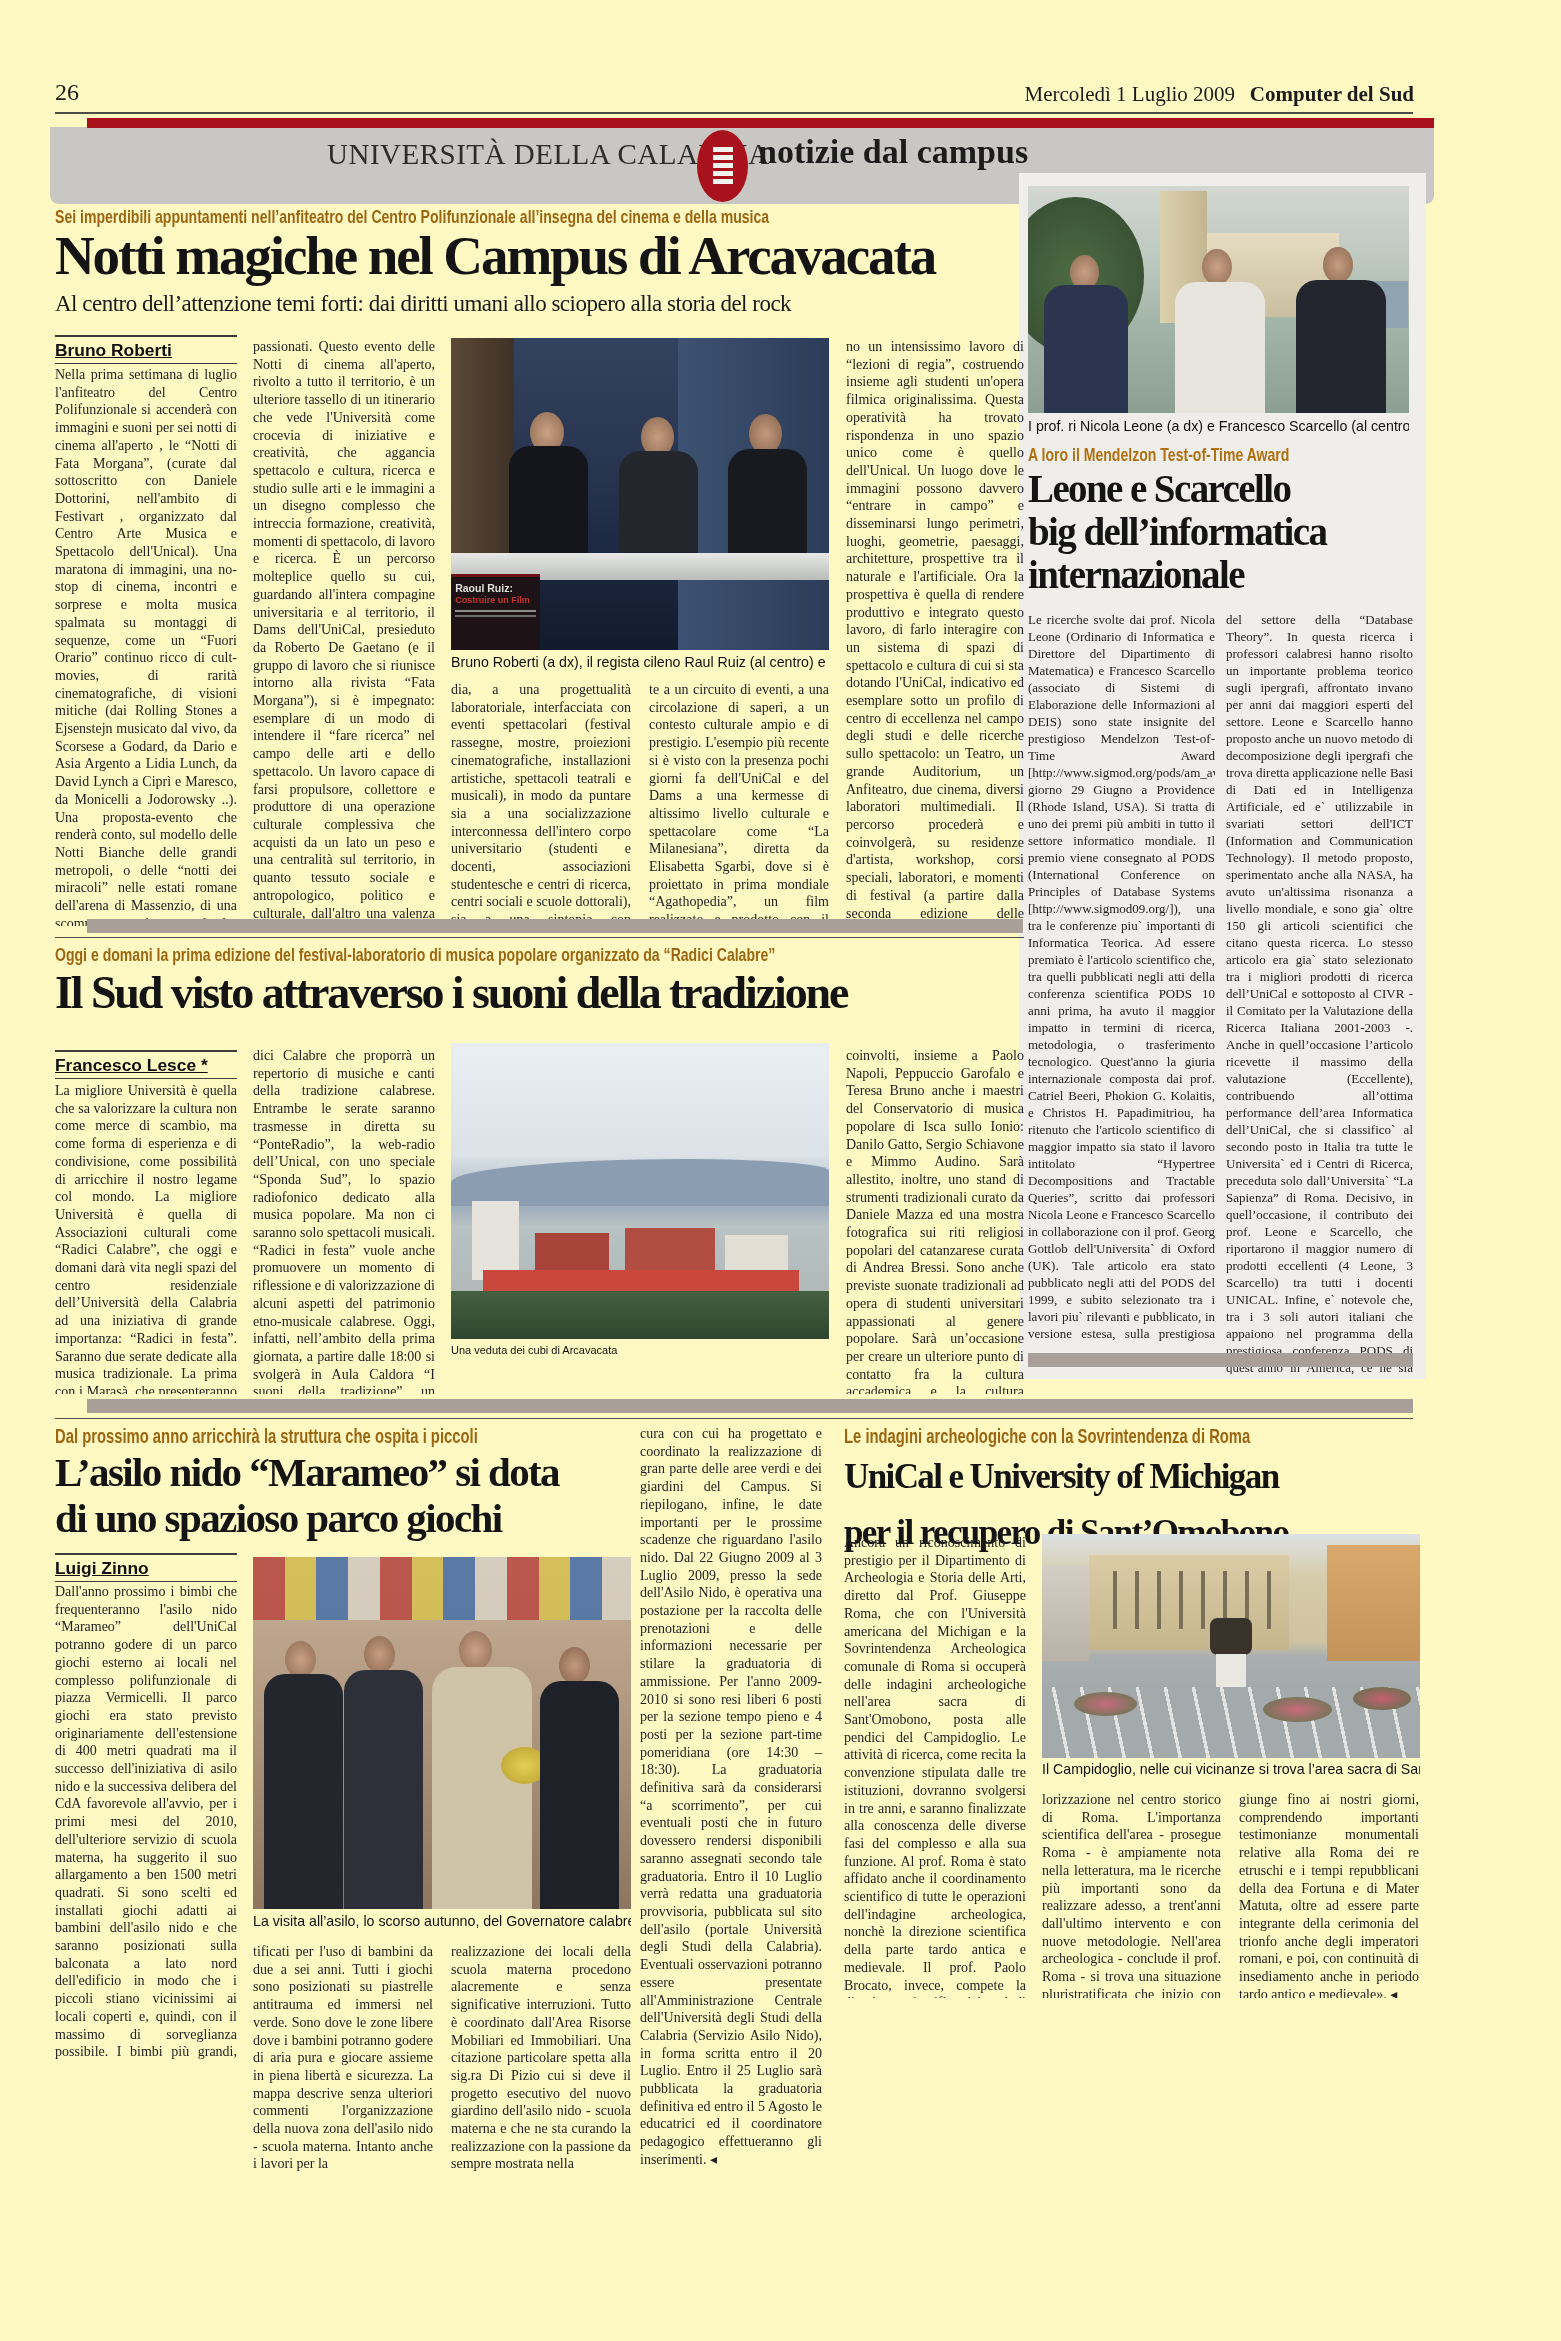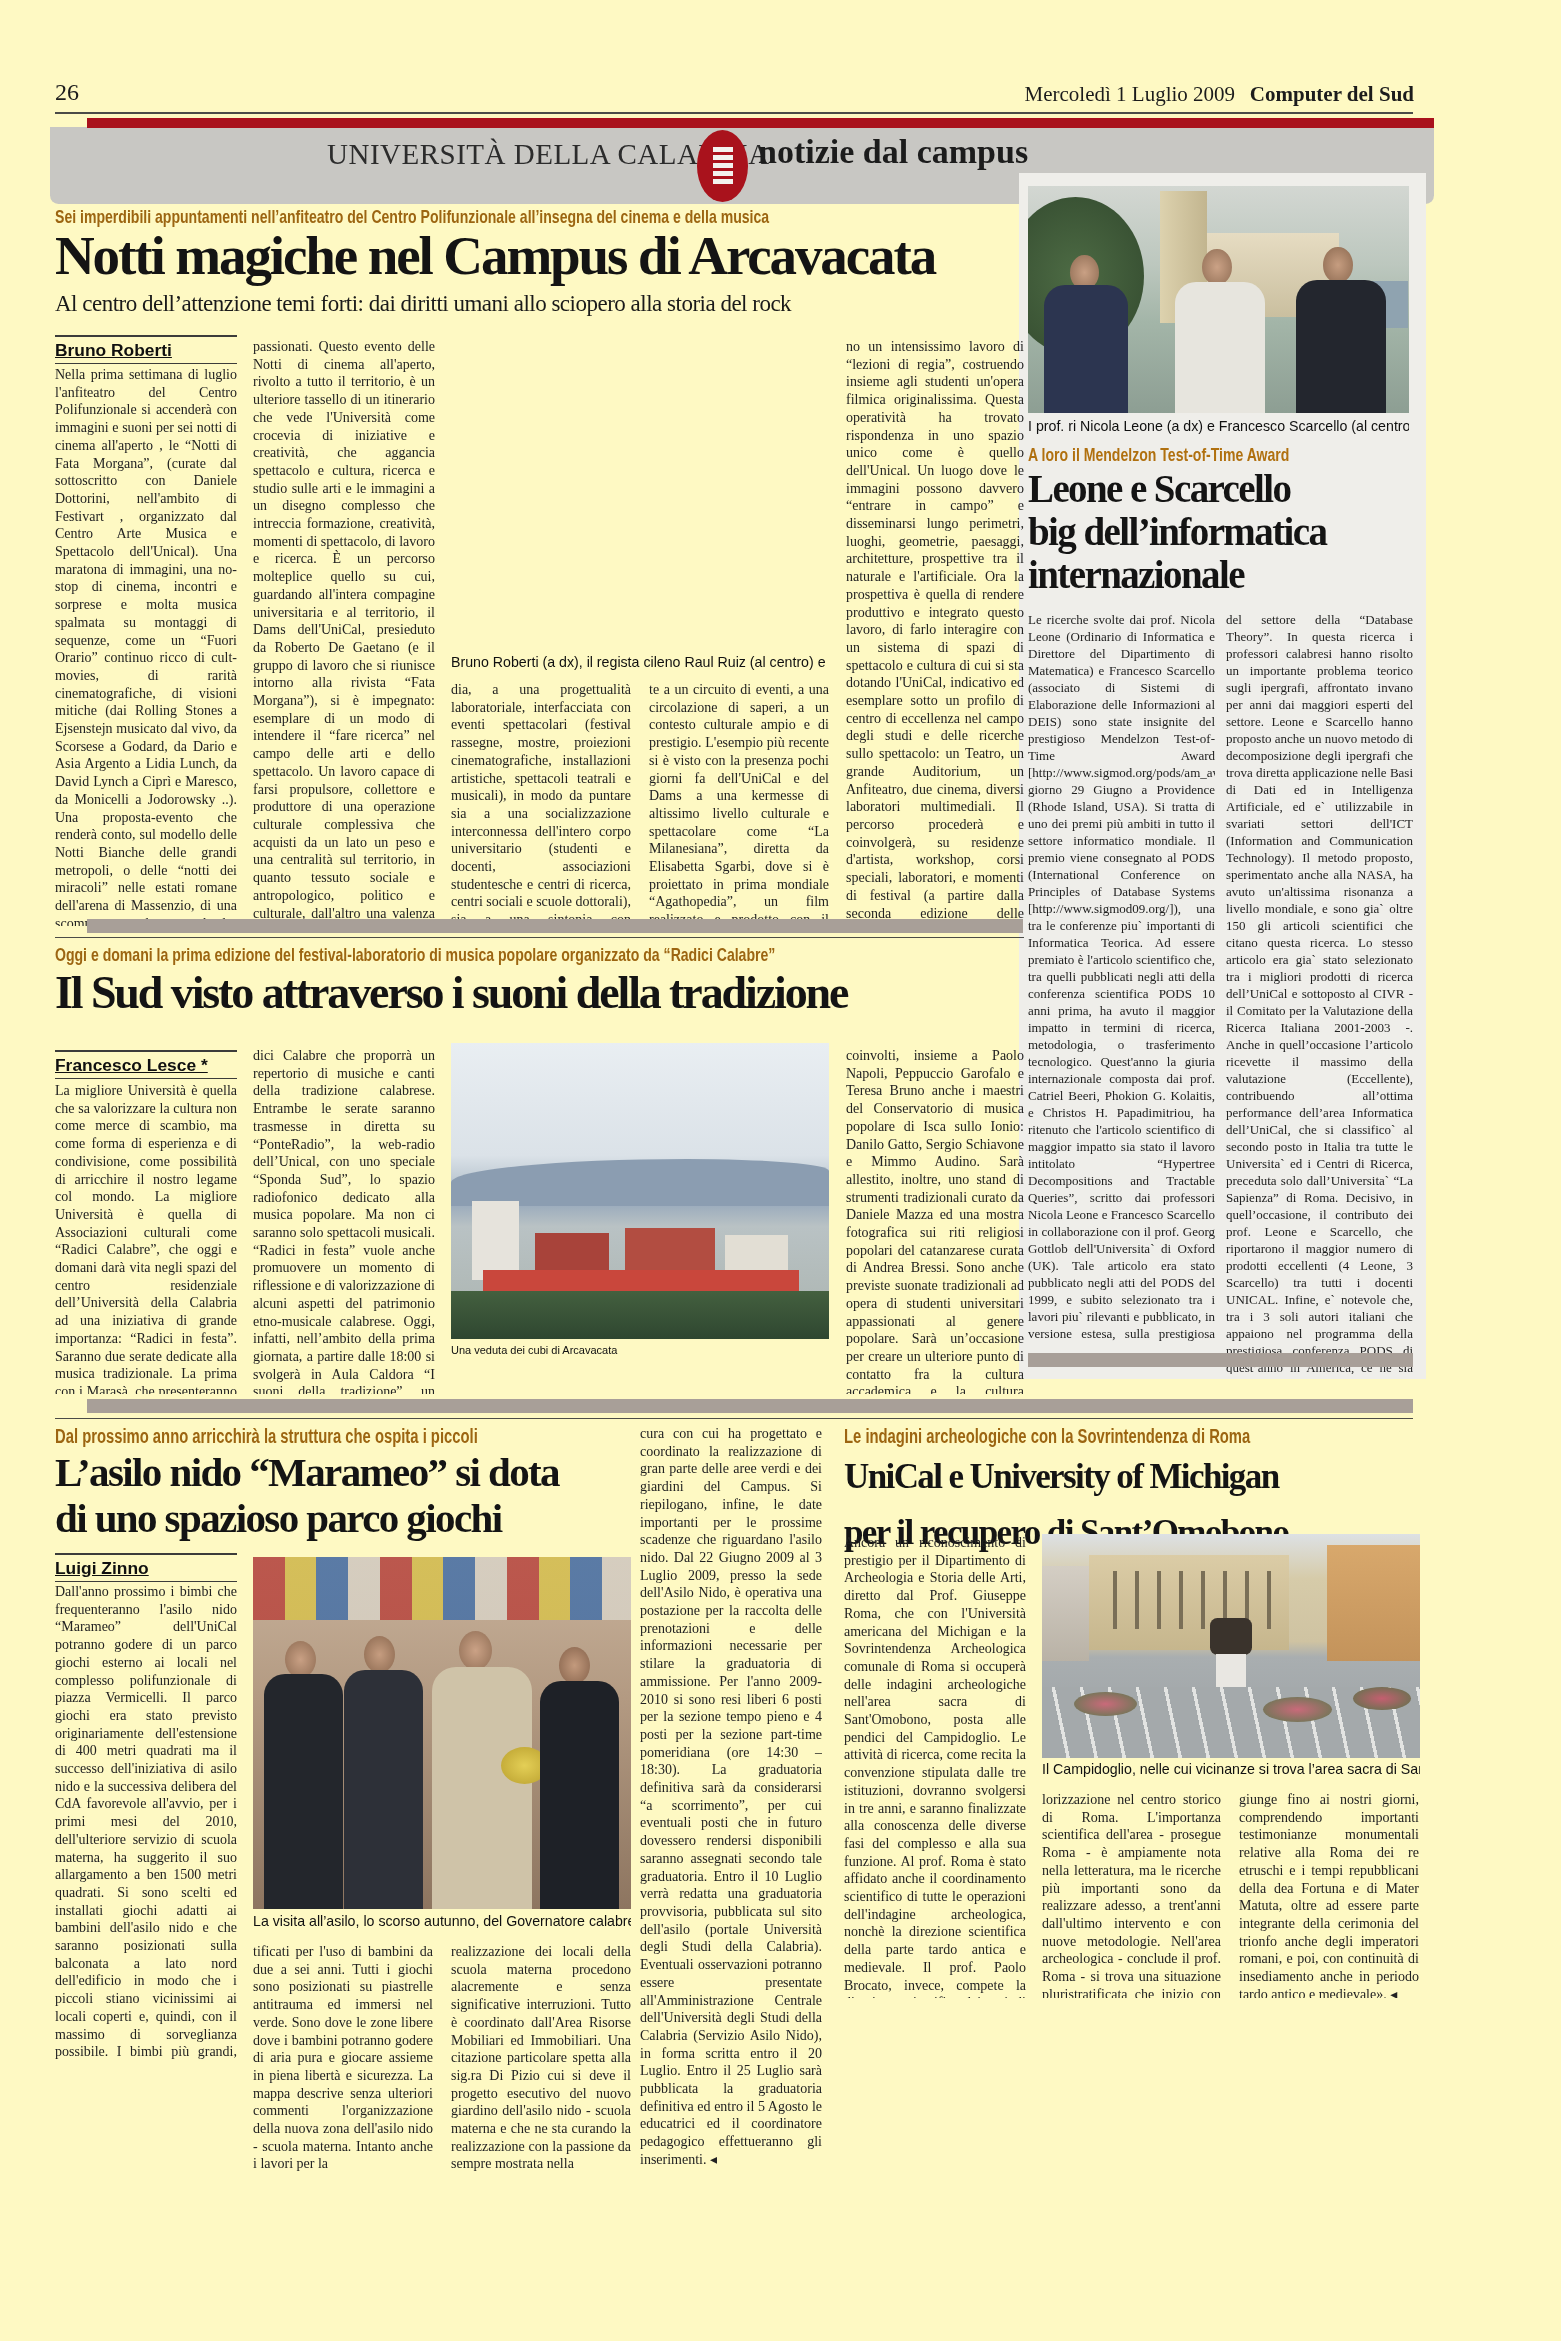--- a/index.html
+++ b/index.html
@@ -49,20 +49,37 @@
   <div class="abs" style="left:758px;top:133px;font-family:'Liberation Serif',serif;font-weight:700;font-size:34px;color:#1c1c1c;white-space:nowrap;">notizie dal campus</div>
 
   <div class="abs" style="left:1019px;top:173px;width:407px;height:1206px;background:#efeeea;"></div>
 
   <div class="kick" style="left:55px;top:206px;font-size:19px;">Sei imperdibili appuntamenti nell’anfiteatro del Centro Polifunzionale all’insegna del cinema e della musica</div>
   <div class="hl" style="left:55px;top:226px;font-size:55px;line-height:59px;">Notti magiche nel Campus di Arcavacata</div>
   <div class="deck" style="left:55px;top:291px;font-size:23px;">Al centro dell’attenzione temi forti: dai diritti umani allo sciopero alla storia del rock</div>
 
   <div class="byl" style="left:55px;top:335px;width:182px;height:26px;font-size:17.4px;">Bruno Roberti</div>
 
+  <div class="photo" style="left:451px;top:338px;width:378px;height:312px;background:linear-gradient(180deg,#33425f 0%,#27344e 45%,#1b2740 72%,#121b2d 100%);">
+    <div class="ph-shape" style="left:0;top:0;width:63px;height:100%;background:linear-gradient(90deg,#5c4836,#3e3227);"></div>
+    <div class="ph-shape" style="left:227px;top:0;width:151px;height:100%;background:linear-gradient(90deg,#3d5272,#2c3c58);"></div>
+    <div class="ph-shape" style="left:79px;top:74px;width:34px;height:41px;border-radius:50%;background:radial-gradient(#caa184,#8d6a51);"></div>
+    <div class="ph-shape" style="left:58px;top:108px;width:79px;height:111px;border-radius:21px 21px 0 0;background:#14161c;"></div>
+    <div class="ph-shape" style="left:190px;top:79px;width:33px;height:40px;border-radius:50%;background:radial-gradient(#c69d80,#8a674e);"></div>
+    <div class="ph-shape" style="left:168px;top:113px;width:79px;height:105px;border-radius:21px 21px 0 0;background:#23262d;"></div>
+    <div class="ph-shape" style="left:298px;top:76px;width:33px;height:40px;border-radius:50%;background:radial-gradient(#c39a7d,#84614a);"></div>
+    <div class="ph-shape" style="left:277px;top:111px;width:79px;height:108px;border-radius:21px 21px 0 0;background:#181a20;"></div>
+    <div class="ph-shape" style="left:0;top:215px;width:100%;height:27.4px;background:linear-gradient(180deg,#e8e9e7,#b9bcba);"></div>
+    <div class="ph-shape" style="left:0;top:236px;width:89px;height:76px;background:#1d1316;border-top:3.2px solid #6b1118;">
+      <div style="font-family:'Liberation Sans',sans-serif;font-weight:700;font-size:10.5px;color:#e0e0dd;padding:5.3px 4.2px 0 4.2px;">Raoul Ruiz:</div>
+      <div style="font-family:'Liberation Sans',sans-serif;font-weight:700;font-size:9px;color:#c5352c;padding:1.1px 4.2px;">Costruire un Film</div>
+      <div style="margin:3.2px 4.2px;height:2.1px;background:#8d8d8a;"></div>
+      <div style="margin:3.2px 4.2px;height:2.1px;background:#6e6e6b;"></div>
+    </div>
+  </div>
   <div class="cap" style="left:451px;top:654px;width:378px;font-size:14.2px;">Bruno Roberti (a dx), il regista cileno Raul Ruiz (al centro) e Roberto De Gaetano</div>
 
   <div class="bcol" style="left:55px;top:366px;width:182px;height:560px;">Nella prima settimana di luglio l'anfiteatro del Centro Polifunzionale si accenderà con immagini e suoni per sei notti di cinema all'aperto , le “Notti di Fata Morgana”, (curate dal sottoscritto con Daniele Dottorini, nell'ambito di Festivart , organizzato dal Centro Arte Musica e Spettacolo dell'Unical). Una maratona di immagini, una no-stop di cinema, incontri e sorprese e molta musica spalmata su montaggi di sequenze, come un “Fuori Orario” continuo ricco di cult-movies, di rarità cinematografiche, di visioni mitiche (dai Rolling Stones a Ejsenstejn musicato dal vivo, da Scorsese a Godard, da Dario e Asia Argento a Lidia Lunch, da David Lynch a Ciprì e Maresco, da Monicelli a Jodorowsky ..). Una proposta-evento che renderà conto, sul modello delle Notti Bianche delle grandi metropoli, o delle “notti dei miracoli” nelle estati romane dell'arena di Massenzio, di una scommessa audace e ad alto tasso di socialità, in cui temi forti come lo sciopero, i diritti umani, il desiderio, o atmosfere cult come il viaggio psichedelico, la storia del rock , il pop, l'animazione giapponese, entreranno in campo con l’energia delle immagini e coinvolgeranno un pubblico non solo di ap-</div>
   <div class="bcol" style="left:253px;top:338px;width:182px;height:589px;">passionati. Questo evento delle Notti di cinema all'aperto, rivolto a tutto il territorio, è un ulteriore tassello di un itinerario che vede l'Università come crocevia di iniziative e creatività, che aggancia spettacolo e cultura, ricerca e studio sulle arti e le immagini a un disegno complesso che intreccia formazione, creatività, momenti di spettacolo, di lavoro e ricerca. È un percorso molteplice quello su cui, guardando all'intera compagine universitaria e al territorio, il Dams dell'UniCal, presieduto da Roberto De Gaetano (e il gruppo di lavoro che si riunisce intorno alla rivista “Fata Morgana”), si è impegnato: esemplare di un modo di intendere il “fare ricerca” nel campo delle arti e dello spettacolo. Un lavoro capace di farsi propulsore, collettore e produttore di una operazione culturale complessiva che acquisti da un lato un peso e una centralità sul territorio, in quanto tessuto sociale e antropologico, politico e culturale, dall'altro una valenza internazionale capace di stare dentro il pensiero e la creatività del contemporaneo. Occorre allora, così come si sta facendo all'UniCal, predisporre e convogliare energie su un progetto di atelier permanente, spazio che coniughi l'operatività didattica e le attività di studio sullo spettacolo e sui me-</div>
   <div class="bcol" style="left:451px;top:681px;width:180px;height:245px;">dia, a una progettualità laboratoriale, interfacciata con eventi spettacolari (festival rassegne, mostre, proiezioni cinematografiche, installazioni artistiche, spettacoli teatrali e musicali), in modo da puntare sia a una socializzazione interconnessa dell'intero corpo universitario (studenti e docenti, associazioni studentesche e centri di ricerca, centri sociali e scuole dottorali), sia a una sintonia con l'orizzonte culturale contemporaneo internazionale, in modo da accordarsi pienamen-</div>
   <div class="bcol" style="left:649px;top:681px;width:180px;height:245px;">te a un circuito di eventi, a una circolazione di saperi, a un contesto culturale ampio e di prestigio. L'esempio più recente si è visto con la presenza pochi giorni fa dell'UniCal e del Dams a una kermesse di altissimo livello culturale e spettacolare come “La Milanesiana”, diretta da Elisabetta Sgarbi, dove si è proiettato in prima mondiale “Agathopedia”, un film realizzato e prodotto con il Dams dell'UniCal da un maestro del cinema contemporaneo come Raul Ruiz, il quale ha condotto lo scorso an-</div>
   <div class="bcol" style="left:846px;top:338px;width:178px;height:589px;">no un intensissimo lavoro di “lezioni di regia”, costruendo insieme agli studenti un'opera filmica originalissima. Questa operatività ha trovato rispondenza in uno spazio unico come è quello dell'Unical. Un luogo dove le immagini possono davvero “entrare in campo” e disseminarsi lungo perimetri, luoghi, geometrie, paesaggi, architetture, prospettive tra il naturale e l'artificiale. Ora la prospettiva è quella di rendere produttivo e integrato questo lavoro, di farlo interagire con un sistema di spazi di spettacolo e cultura di cui si sta dotando l'UniCal, indicativo ed esemplare sotto un profilo di centro di eccellenza nel campo degli studi e delle ricerche sullo spettacolo: un Teatro, un grande Auditorium, un Anfiteatro, due cinema, diversi laboratori multimediali. Il percorso procederà e coinvolgerà, su residenze d'artista, workshop, corsi speciali, laboratori, e momenti di festival (a partire dalla seconda edizione delle Giornate del Cinema Contemporaneo “Visioni di Fata Morgana” che si terranno a Novembre) strutturate non come mera vetrina dell'esistente, ma come evento capace di introdurre una differenza nell'attraversare le immagini, trasformandole in occasioni di visione, studio, riflessione, incontri, stage. ◂</div>
 
   <div class="photo" style="left:1028px;top:186px;width:381px;height:227px;background:linear-gradient(180deg,#d3d7d2 0%,#bcc7be 35%,#a3b5a8 60%,#8d9e93 100%);">
     <div class="ph-shape" style="left:-21px;top:10.5px;width:137px;height:158px;border-radius:50%;background:radial-gradient(#4d6b44,#32492e);"></div>

